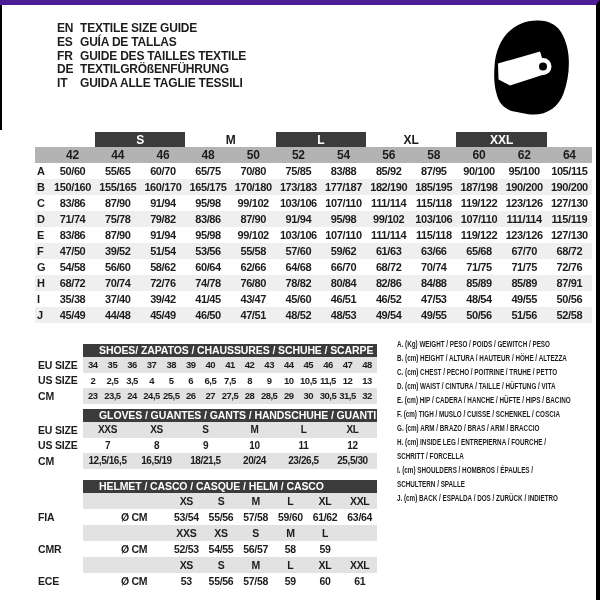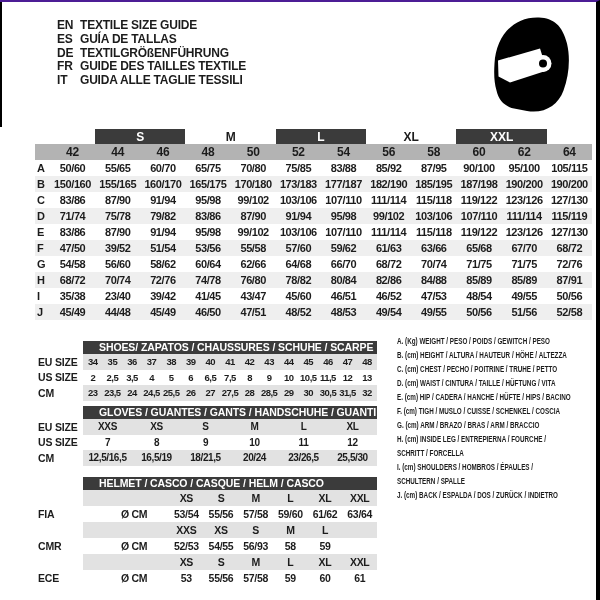--- a/index.html
+++ b/index.html
@@ -1,18 +1,18 @@
 <!DOCTYPE html>
 <html style="--dark: #3b3b3b; --hdr: #b3b3b3; --shade: #efefef; --secshade: #e2e2e2;"><head>
 <meta charset="utf-8">
 <style>
   html,body{margin:0;padding:0;background:#fff;}
   .page{position:relative;width:600px;height:600px;background:#fff;overflow:hidden;
         font-family:"Liberation Sans",sans-serif;color:#1c1c1c;box-sizing:border-box;
-        border-top:2px solid #4c1d95;border-right:4px solid #000;}
+        border-top:5px solid #4c1d95;border-right:4px solid #000;}
   .edge-left{position:absolute;left:0;top:0;width:2px;height:125px;background:#000;}
 
   
   .lang-block{position:absolute;left:57px;top:17px;}
   .lang-row{display:flex;font-weight:bold;font-size:12px;line-height:13.8px;letter-spacing:-0.2px;}
   .lang-code{width:23px;}
 
   
   .helmet-icon{position:absolute;left:489px;top:13px;width:82px;height:97px;}
 
@@ -61,26 +61,26 @@
   <div class="lang-block">
     <div class="lang-row">
       <span class="lang-code">EN</span>
       <span class="lang-title">TEXTILE SIZE GUIDE</span>
     </div>
     <div class="lang-row">
       <span class="lang-code">ES</span>
       <span class="lang-title">GUÍA DE TALLAS</span>
     </div>
     <div class="lang-row">
+      <span class="lang-code">FR</span>
+      <span class="lang-title">GUIDE DES TAILLES TEXTILE</span>
+    </div>
+    <div class="lang-row">
       <span class="lang-code">DE</span>
       <span class="lang-title">TEXTILGRÖßENFÜHRUNG</span>
-    </div>
-    <div class="lang-row">
-      <span class="lang-code">FR</span>
-      <span class="lang-title">GUIDE DES TAILLES TEXTILE</span>
     </div>
     <div class="lang-row">
       <span class="lang-code">IT</span>
       <span class="lang-title">GUIDA ALLE TAGLIE TESSILI</span>
     </div>
   </div>
 
   <svg class="helmet-icon" viewBox="0 0 82 96" xmlns="http://www.w3.org/2000/svg">
     <path fill="#000" d="M50 2 C 24 1, 7 21, 5.5 48 C 4.8 59, 5.2 67, 7.5 75 C 9.5 84, 14.5 89.5, 22.5 92.5 L 38 95.5 C 55 98.5, 69 90, 74.5 75 C 80 60, 81.5 43, 78 28 C 73.5 10, 64.5 2.5, 50 2 Z"></path>
     <polygon fill="#fff" points="9,45 51,33 58,55 21,67 9.5,61"></polygon>
@@ -245,21 +245,21 @@
           <td>80/84</td>
           <td>82/86</td>
           <td>84/88</td>
           <td>85/89</td>
           <td>85/89</td>
           <td>87/91</td>
         </tr>
         <tr class="data-row">
           <td class="rowlabel">I</td>
           <td>35/38</td>
-          <td>23/40</td>
+          <td>37/40</td>
           <td>39/42</td>
           <td>41/45</td>
           <td>43/47</td>
           <td>45/60</td>
           <td>46/51</td>
           <td>46/52</td>
           <td>47/53</td>
           <td>48/54</td>
           <td>49/55</td>
           <td>50/56</td>
@@ -425,21 +425,21 @@
             <div class="sec-cell">L</div>
             <div class="sec-cell"></div>
           </div>
         </div>
         <div class="sec-row">
           <div class="sec-rowlabel">CMR</div>
           <div class="sec-cells">
             <div class="sec-cell unit">Ø CM</div>
             <div class="sec-cell">52/53</div>
             <div class="sec-cell">54/55</div>
-            <div class="sec-cell">56/93</div>
+            <div class="sec-cell">56/57</div>
             <div class="sec-cell">58</div>
             <div class="sec-cell">59</div>
             <div class="sec-cell"></div>
           </div>
         </div>
         <div class="sec-row">
           <div class="sec-rowlabel"></div>
           <div class="sec-cells shade">
             <div class="sec-cell unit"></div>
             <div class="sec-cell">XS</div>

